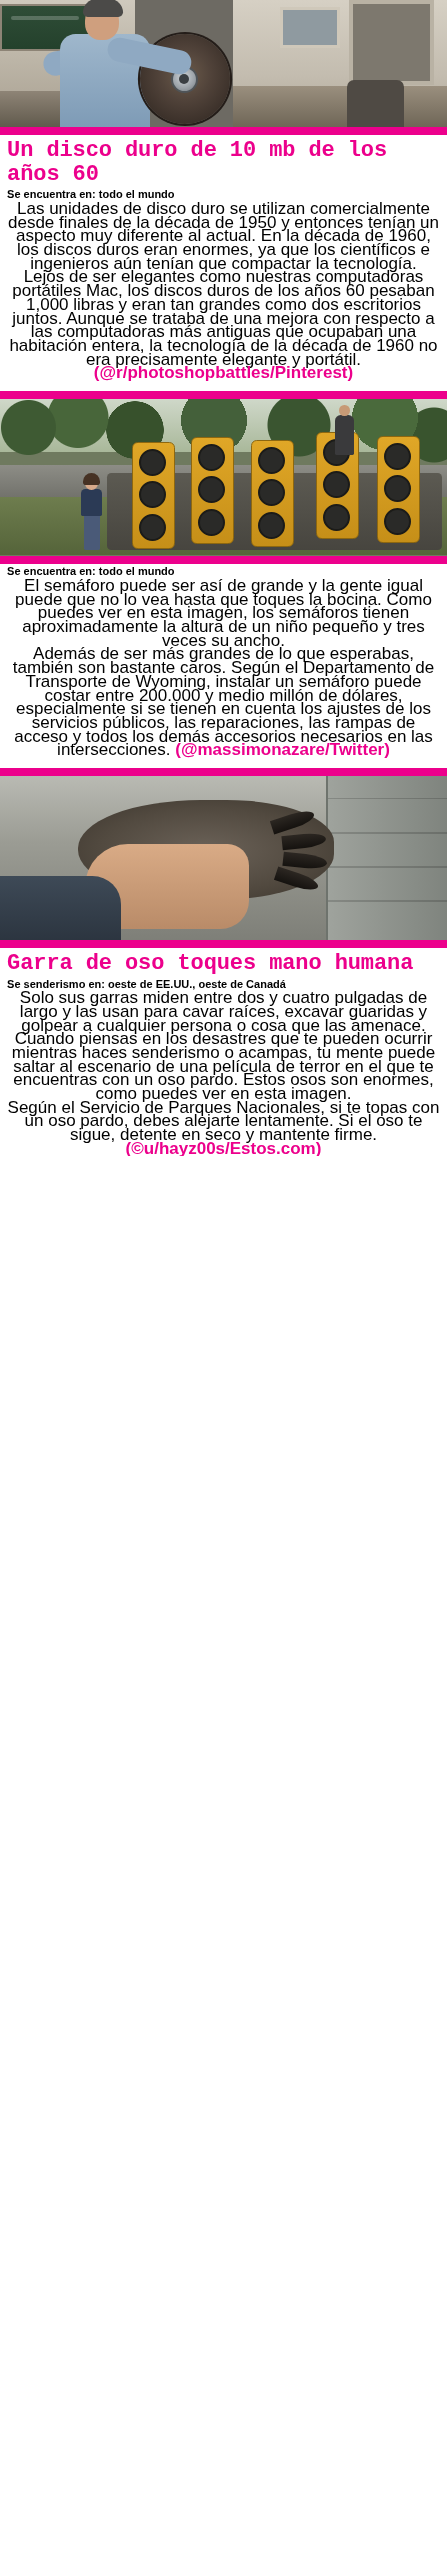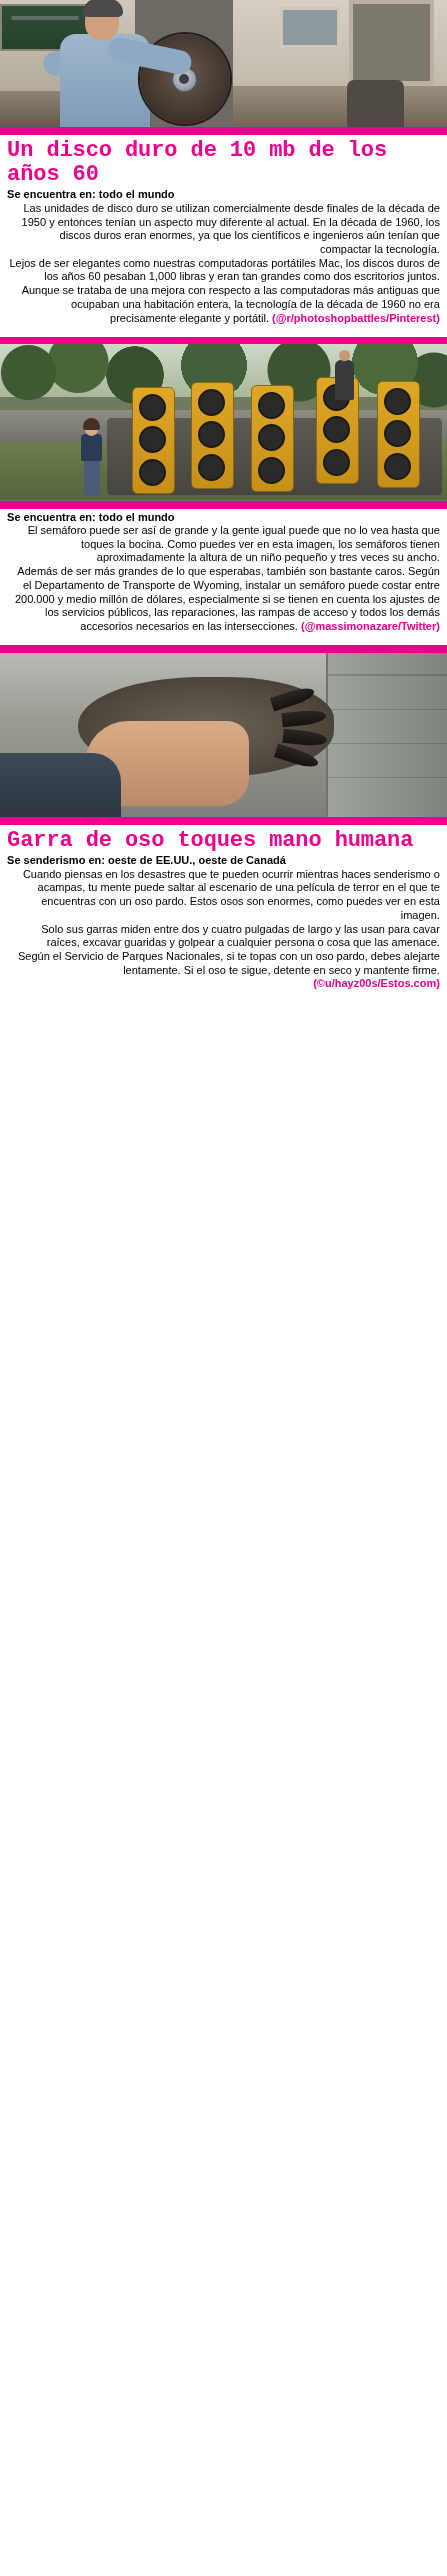--- a/index.html
+++ b/index.html
@@ -234,25 +234,25 @@
     margin: 2.8px 0 1.4px 0;
   }
   .subtitle {
     font-size: 11px;
     line-height: 13.5px;
     font-weight: bold;
     margin: 0 0 0 0;
     color: #000;
   }
   .body {
-    font-size: 11px;
+    font-size: 17px;
     line-height: 13.7px;
     margin: 0;
     color: #000;
-    text-align: right;
+    text-align: center;
   }
   .credit {
     color: #ec008c;
     font-weight: bold;
   }
   .spacer-md { height: 11.4px; }
 </style>
 </head>
 <body>
 
@@ -354,19 +354,19 @@
     <div class="p3-claw p3-c4"></div>
     <div class="p3-hand"></div>
     <div class="p3-arm"></div>
   </div>
 
   <div class="bar"></div>
 
   <div class="section">
     <h2 class="title">Garra de oso toques mano humana</h2>
     <p class="subtitle">Se senderismo en: oeste de EE.UU., oeste de Canadá</p>
+    <p class="body">Solo sus garras miden entre dos y cuatro pulgadas de largo y las usan para cavar raíces, excavar guaridas y golpear a cualquier persona o cosa que las amenace.</p>
     <p class="body">Cuando piensas en los desastres que te pueden ocurrir mientras haces senderismo o acampas, tu mente puede saltar al escenario de una película de terror en el que te encuentras con un oso pardo. Estos osos son enormes, como puedes ver en esta imagen.</p>
-    <p class="body">Solo sus garras miden entre dos y cuatro pulgadas de largo y las usan para cavar raíces, excavar guaridas y golpear a cualquier persona o cosa que las amenace.</p>
     <p class="body"><span>Según el Servicio de Parques Nacionales, si te topas con un oso pardo, debes alejarte lentamente. Si el oso te sigue, detente en seco y mantente firme.</span> <span class="credit">(©u/hayz00s/Estos.com)</span></p>
   </div>
 
 </div>
 
 
 </body></html>

